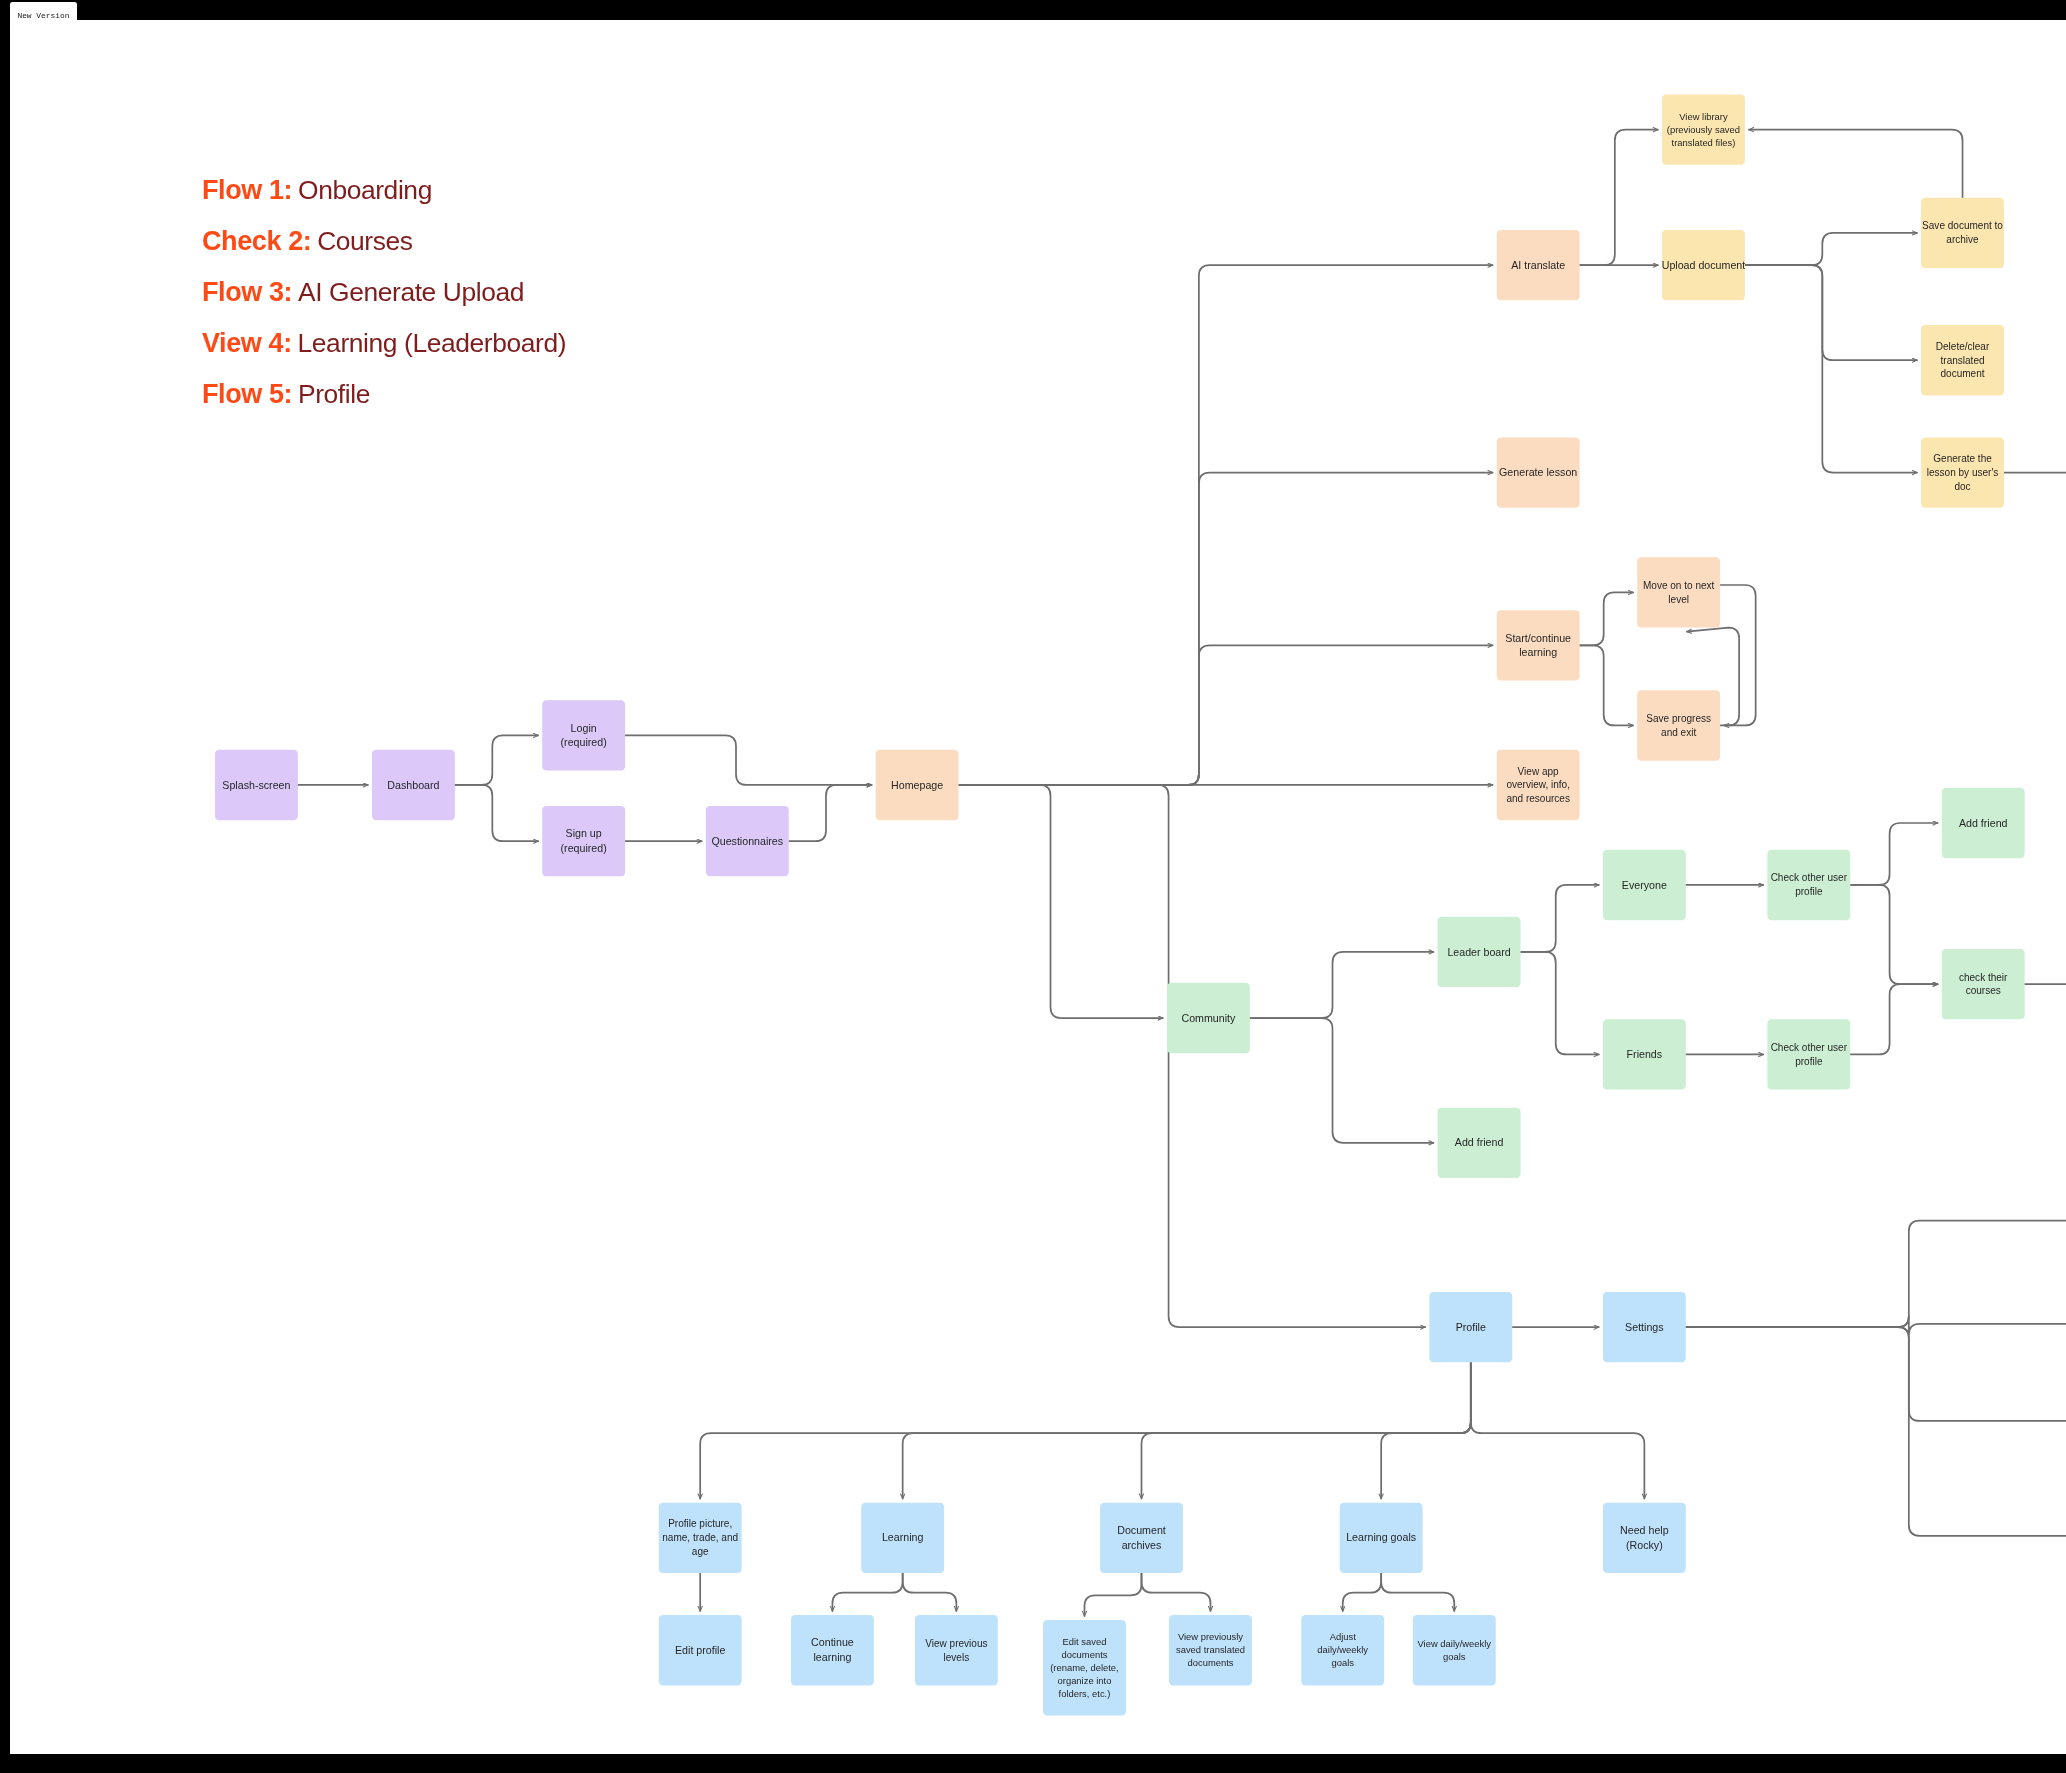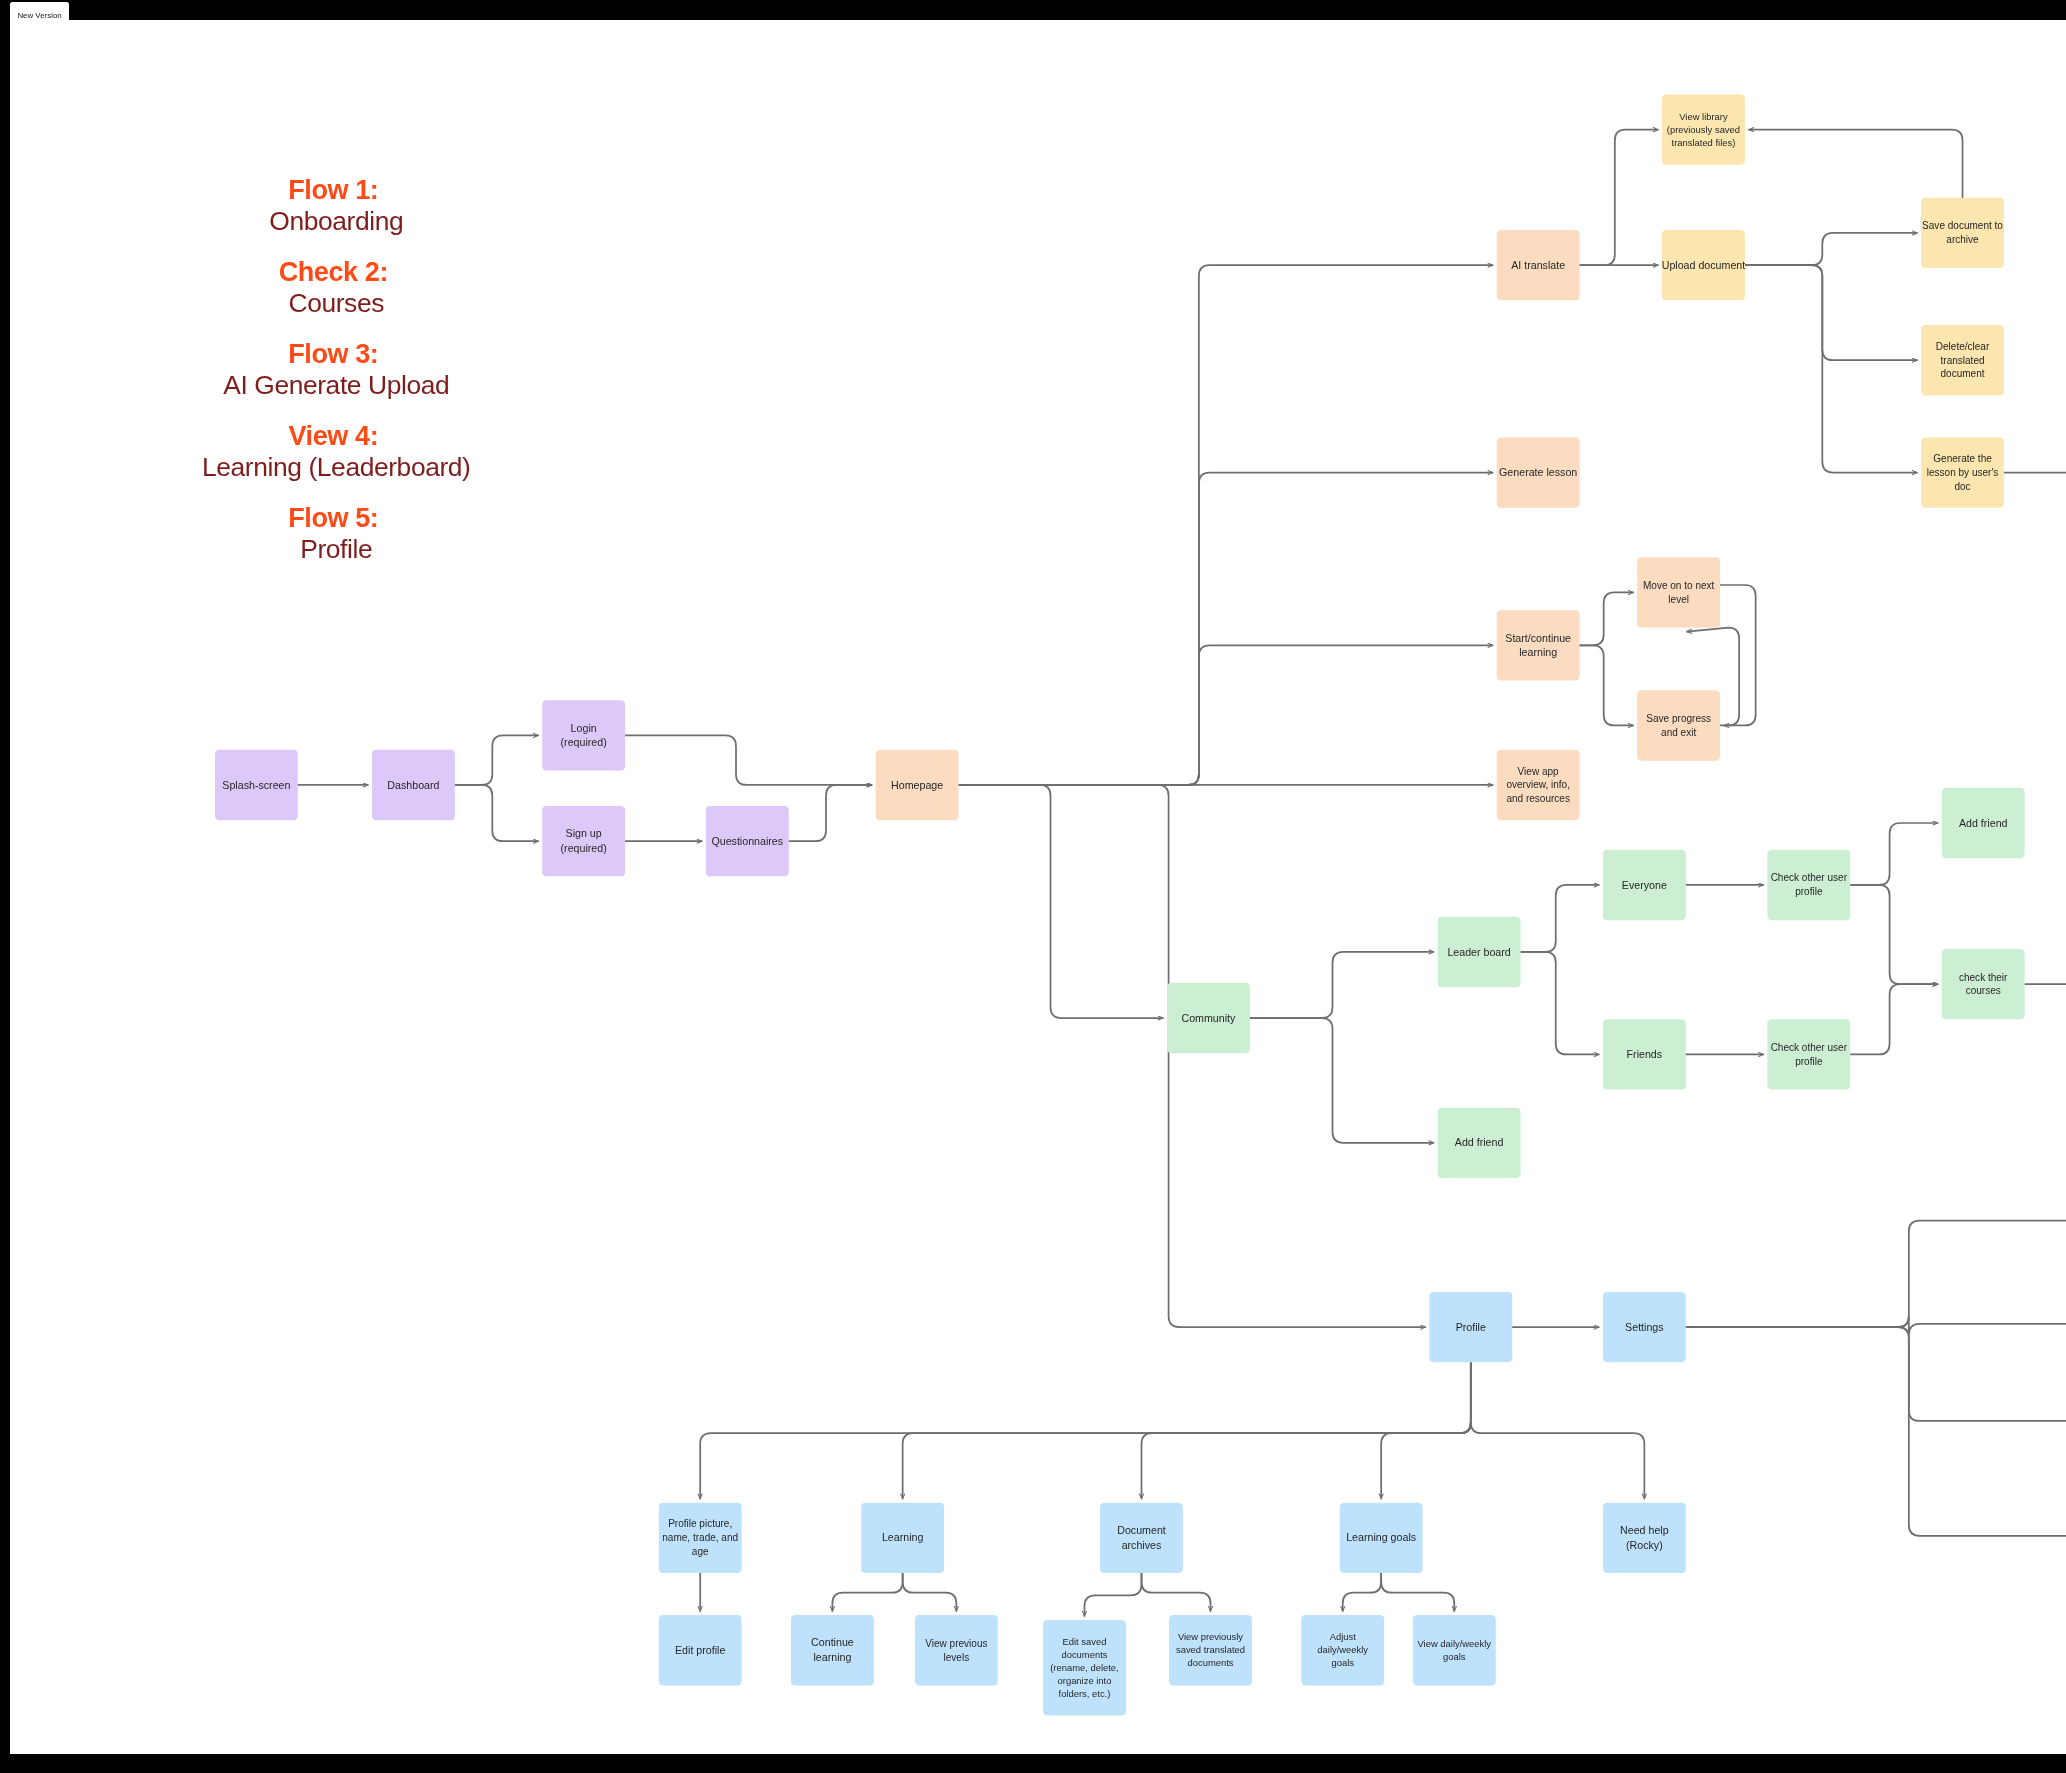--- a/index.html
+++ b/index.html
@@ -1,26 +1,26 @@
 <!DOCTYPE html>
 <html style="font-size:6.6px"><head>
 <meta charset="utf-8">
 <style>
   html,body{margin:0;padding:0;background:#000;}
   body{width:2767px;height:1774px;font-family:"Liberation Sans",sans-serif;overflow:hidden;}
   #root{position:relative;width:2767px;height:1774px;background:#000;}
   #tabbar{position:absolute;left:0;top:0;width:2767px;height:20px;background:#000;}
   #tab{position:absolute;left:10px;top:1.7px;height:27px;padding:0 7.4px;background:#fff;
        border-radius:2.5px 2.5px 0 0;display:flex;align-items:center;font-size:7.9px;color:#202020;
-       font-family:Liberation Sans, sans-serif;white-space:nowrap;}
+       font-family:Liberation Mono, monospace;white-space:nowrap;}
   #canvas{position:absolute;left:10px;top:20px;width:2747px;height:1734px;background:#fff;
           border-radius:7.4px 7.4px 0 0;overflow:hidden;}
   svg{position:absolute;left:0;top:0;width:2747px;height:1734px;display:block;}
   .legend{position:absolute;left:192px;top:155px;}
-  .legend-row{display:flex;align-items:center;margin-bottom:20px;white-space:nowrap;flex-direction:column;}
+  .legend-row{display:flex;align-items:flex-end;margin-bottom:20px;white-space:nowrap;}
   .legend-key{font-size:27px;font-weight:bold;color:#FF4A15;letter-spacing:-0.4px;margin-right:5.8px;}
   .legend-val{font-size:26.4px;color:#7f1d1d;letter-spacing:-0.4px;}
   .nodeText{font-family:"Liberation Sans",sans-serif;fill:#262626;text-anchor:middle;}
 </style>
 </head>
 <body>
 
 <div id="root">
 
   <div id="tabbar">

